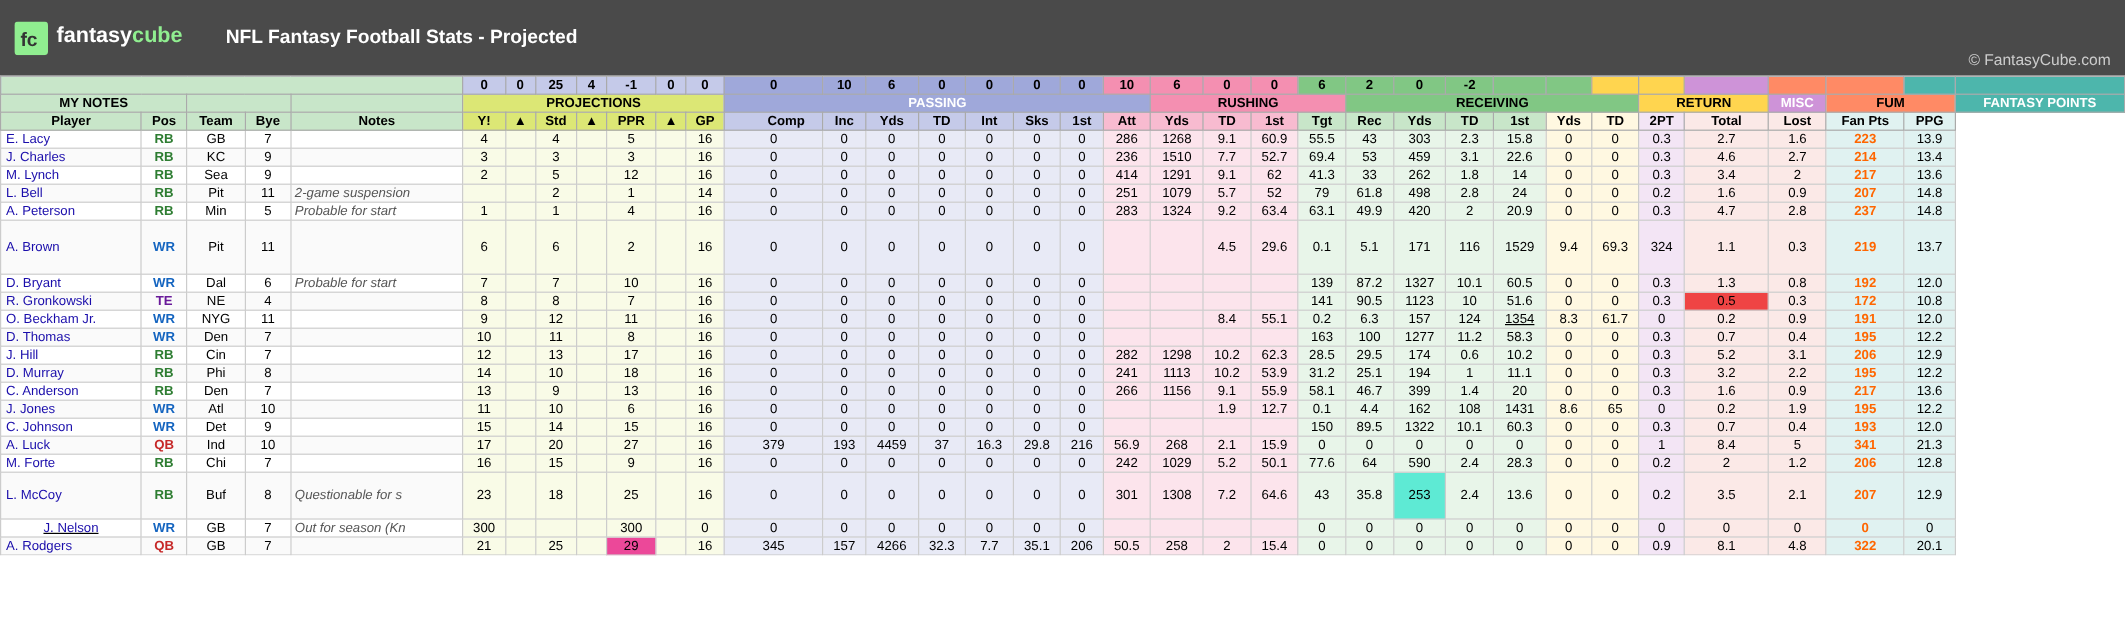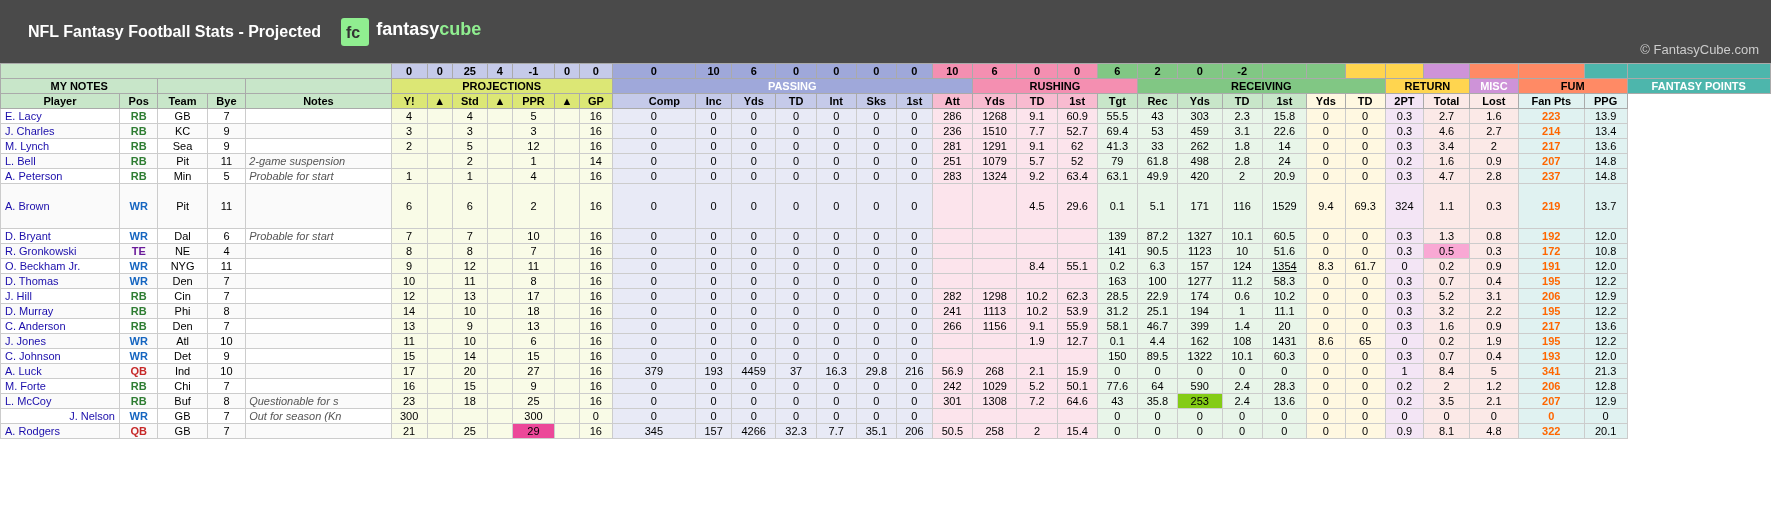--- a/index.html
+++ b/index.html
@@ -37,28 +37,28 @@
     
     .player-link { color: #1a0dab; text-decoration: none; cursor: pointer; }
     
     tr:nth-child(even) td { background: #fafafa; }
     tr:nth-child(odd) td { background: #ffffff; }
   </style>
 </head>
 <body>
 
 <div class="header-bar">
-  <span style="font-size:16px;font-weight:bold;color:#fff;margin-left:16px;">NFL Fantasy Football Stats - Projected</span>
   <span>
     <svg width="28" height="28" viewBox="0 0 28 28" style="vertical-align:middle;margin-right:4px;">
       <rect width="28" height="28" rx="3" fill="#90ee90"></rect>
       <text x="5" y="20" font-size="16" font-weight="bold" fill="#333">fc</text>
     </svg>
     <span class="logo-fantasy" style="color:#fff;font-size:18px;font-weight:bold;">fantasy</span><span class="logo-cube" style="color:#90ee90;font-size:18px;font-weight:bold;">cube</span>
   </span>
+  <span style="font-size:16px;font-weight:bold;color:#fff;margin-left:16px;">NFL Fantasy Football Stats - Projected</span>
   <span style="margin-left:auto;color:#ccc;font-size:13px;margin-top:36px;">© FantasyCube.com</span>
 </div>
 
 <div class="stats-table-wrapper">
 <table>
   <thead>
 
     <tr style="background:#b0b0f0;">
       <td colspan="5" style="background:#c8e6c9;border:1px solid #aaa;"></td>
 
@@ -242,21 +242,21 @@
           <td style="border: 1px solid rgb(204, 204, 204); padding: 1px 3px; white-space: nowrap; text-align: center; background: rgb(249, 251, 231);">12</td>
           <td style="border: 1px solid rgb(204, 204, 204); text-align: center; background: rgb(249, 251, 231);"></td>
           <td style="border: 1px solid rgb(204, 204, 204); padding: 1px 3px; white-space: nowrap; text-align: center; background: rgb(249, 251, 231);">16</td>
           <td style="border: 1px solid rgb(204, 204, 204); padding: 1px 3px; white-space: nowrap; background: rgb(232, 234, 246);">0</td>
           <td style="border: 1px solid rgb(204, 204, 204); padding: 1px 3px; white-space: nowrap; background: rgb(232, 234, 246);">0</td>
           <td style="border: 1px solid rgb(204, 204, 204); padding: 1px 3px; white-space: nowrap; background: rgb(232, 234, 246);">0</td>
           <td style="border: 1px solid rgb(204, 204, 204); padding: 1px 3px; white-space: nowrap; background: rgb(232, 234, 246);">0</td>
           <td style="border: 1px solid rgb(204, 204, 204); padding: 1px 3px; white-space: nowrap; background: rgb(232, 234, 246);">0</td>
           <td style="border: 1px solid rgb(204, 204, 204); padding: 1px 3px; white-space: nowrap; background: rgb(232, 234, 246);">0</td>
           <td style="border: 1px solid rgb(204, 204, 204); padding: 1px 3px; white-space: nowrap; background: rgb(232, 234, 246);">0</td>
-          <td style="border: 1px solid rgb(204, 204, 204); padding: 1px 3px; white-space: nowrap; background: rgb(252, 228, 236);">281</td>
+          <td style="border: 1px solid rgb(204, 204, 204); padding: 1px 3px; white-space: nowrap; background: rgb(252, 228, 236);">414</td>
           <td style="border: 1px solid rgb(204, 204, 204); padding: 1px 3px; white-space: nowrap; background: rgb(252, 228, 236);">1291</td>
           <td style="border: 1px solid rgb(204, 204, 204); padding: 1px 3px; white-space: nowrap; background: rgb(252, 228, 236);">9.1</td>
           <td style="border: 1px solid rgb(204, 204, 204); padding: 1px 3px; white-space: nowrap; background: rgb(252, 228, 236);">62</td>
           <td style="border: 1px solid rgb(204, 204, 204); padding: 1px 3px; white-space: nowrap; background: rgb(232, 245, 233);">41.3</td>
           <td style="border: 1px solid rgb(204, 204, 204); padding: 1px 3px; white-space: nowrap; background: rgb(232, 245, 233);">33</td>
           <td style="border: 1px solid rgb(204, 204, 204); padding: 1px 3px; white-space: nowrap; background: rgb(232, 245, 233);">262</td>
           <td style="border: 1px solid rgb(204, 204, 204); padding: 1px 3px; white-space: nowrap; background: rgb(232, 245, 233);">1.8</td>
           <td style="border: 1px solid rgb(204, 204, 204); padding: 1px 3px; white-space: nowrap; background: rgb(232, 245, 233);">14</td>
           <td style="border: 1px solid rgb(204, 204, 204); padding: 1px 3px; white-space: nowrap; background: rgb(255, 248, 225);">0</td>
           <td style="border: 1px solid rgb(204, 204, 204); padding: 1px 3px; white-space: nowrap; background: rgb(255, 248, 225);">0</td>
@@ -439,21 +439,21 @@
           <td style="border: 1px solid rgb(204, 204, 204); padding: 1px 3px; white-space: nowrap; background: rgb(252, 228, 236);"></td>
           <td style="border: 1px solid rgb(204, 204, 204); padding: 1px 3px; white-space: nowrap; background: rgb(252, 228, 236);"></td>
           <td style="border: 1px solid rgb(204, 204, 204); padding: 1px 3px; white-space: nowrap; background: rgb(232, 245, 233);">141</td>
           <td style="border: 1px solid rgb(204, 204, 204); padding: 1px 3px; white-space: nowrap; background: rgb(232, 245, 233);">90.5</td>
           <td style="border: 1px solid rgb(204, 204, 204); padding: 1px 3px; white-space: nowrap; background: rgb(232, 245, 233);">1123</td>
           <td style="border: 1px solid rgb(204, 204, 204); padding: 1px 3px; white-space: nowrap; background: rgb(232, 245, 233);">10</td>
           <td style="border: 1px solid rgb(204, 204, 204); padding: 1px 3px; white-space: nowrap; background: rgb(232, 245, 233);">51.6</td>
           <td style="border: 1px solid rgb(204, 204, 204); padding: 1px 3px; white-space: nowrap; background: rgb(255, 248, 225);">0</td>
           <td style="border: 1px solid rgb(204, 204, 204); padding: 1px 3px; white-space: nowrap; background: rgb(255, 248, 225);">0</td>
           <td style="border: 1px solid rgb(204, 204, 204); padding: 1px 3px; white-space: nowrap; background: rgb(243, 229, 245);">0.3</td>
-          <td style="border: 1px solid rgb(204, 204, 204); padding: 1px 5px; white-space: nowrap; background: #f9a8d4;">0.5</td>
+          <td style="border: 1px solid rgb(204, 204, 204); padding: 1px 17px; white-space: nowrap; background: #ef4444;">0.5</td>
           <td style="border: 1px solid rgb(204, 204, 204); padding: 1px 3px; white-space: nowrap; background: rgb(251, 233, 231);">0.3</td>
           <td style="border: 1px solid rgb(204, 204, 204); text-align: center; background: rgb(224, 242, 241); color: rgb(255, 102, 0); font-weight: bold;">172</td>
           <td style="border: 1px solid rgb(204, 204, 204); text-align: center; background: rgb(224, 242, 241);">10.8</td>
         </tr>
         <tr style="background: rgb(255, 255, 255);">
           <td style="border: 1px solid rgb(204, 204, 204); padding: 1px 4px; white-space: nowrap; text-align: left;"><a class="player-link">O. Beckham Jr.</a></td>
           <td style="border: 1px solid rgb(204, 204, 204); padding: 1px 3px; white-space: nowrap; text-align: center; color: rgb(21, 101, 192); font-weight: bold;">WR</td>
           <td style="border: 1px solid rgb(204, 204, 204); padding: 1px 3px; white-space: nowrap; text-align: center;">NYG</td>
           <td style="border: 1px solid rgb(204, 204, 204); padding: 1px 3px; white-space: nowrap; text-align: center;">11</td>
           <td style="border: 1px solid rgb(204, 204, 204); padding: 1px 3px; white-space: nowrap; text-align: left; font-style: italic; color: rgb(85, 85, 85); min-width: 80px; max-width: 120px; overflow: hidden;"></td>
@@ -543,21 +543,21 @@
           <td style="border: 1px solid rgb(204, 204, 204); padding: 1px 3px; white-space: nowrap; background: rgb(232, 234, 246);">0</td>
           <td style="border: 1px solid rgb(204, 204, 204); padding: 1px 3px; white-space: nowrap; background: rgb(232, 234, 246);">0</td>
           <td style="border: 1px solid rgb(204, 204, 204); padding: 1px 3px; white-space: nowrap; background: rgb(232, 234, 246);">0</td>
           <td style="border: 1px solid rgb(204, 204, 204); padding: 1px 3px; white-space: nowrap; background: rgb(232, 234, 246);">0</td>
           <td style="border: 1px solid rgb(204, 204, 204); padding: 1px 3px; white-space: nowrap; background: rgb(232, 234, 246);">0</td>
           <td style="border: 1px solid rgb(204, 204, 204); padding: 1px 3px; white-space: nowrap; background: rgb(252, 228, 236);">282</td>
           <td style="border: 1px solid rgb(204, 204, 204); padding: 1px 3px; white-space: nowrap; background: rgb(252, 228, 236);">1298</td>
           <td style="border: 1px solid rgb(204, 204, 204); padding: 1px 3px; white-space: nowrap; background: rgb(252, 228, 236);">10.2</td>
           <td style="border: 1px solid rgb(204, 204, 204); padding: 1px 3px; white-space: nowrap; background: rgb(252, 228, 236);">62.3</td>
           <td style="border: 1px solid rgb(204, 204, 204); padding: 1px 3px; white-space: nowrap; background: rgb(232, 245, 233);">28.5</td>
-          <td style="border: 1px solid rgb(204, 204, 204); padding: 1px 3px; white-space: nowrap; background: rgb(232, 245, 233);">22.9</td>
+          <td style="border: 1px solid rgb(204, 204, 204); padding: 1px 3px; white-space: nowrap; background: rgb(232, 245, 233);">29.5</td>
           <td style="border: 1px solid rgb(204, 204, 204); padding: 1px 3px; white-space: nowrap; background: rgb(232, 245, 233);">174</td>
           <td style="border: 1px solid rgb(204, 204, 204); padding: 1px 3px; white-space: nowrap; background: rgb(232, 245, 233);">0.6</td>
           <td style="border: 1px solid rgb(204, 204, 204); padding: 1px 3px; white-space: nowrap; background: rgb(232, 245, 233);">10.2</td>
           <td style="border: 1px solid rgb(204, 204, 204); padding: 1px 3px; white-space: nowrap; background: rgb(255, 248, 225);">0</td>
           <td style="border: 1px solid rgb(204, 204, 204); padding: 1px 3px; white-space: nowrap; background: rgb(255, 248, 225);">0</td>
           <td style="border: 1px solid rgb(204, 204, 204); padding: 1px 3px; white-space: nowrap; background: rgb(243, 229, 245);">0.3</td>
           <td style="border: 1px solid rgb(204, 204, 204); padding: 1px 3px; white-space: nowrap; background: rgb(251, 233, 231);">5.2</td>
           <td style="border: 1px solid rgb(204, 204, 204); padding: 1px 3px; white-space: nowrap; background: rgb(251, 233, 231);">3.1</td>
           <td style="border: 1px solid rgb(204, 204, 204); text-align: center; background: rgb(224, 242, 241); color: rgb(255, 102, 0); font-weight: bold;">206</td>
           <td style="border: 1px solid rgb(204, 204, 204); text-align: center; background: rgb(224, 242, 241);">12.9</td>
@@ -803,33 +803,33 @@
           <td style="border: 1px solid rgb(204, 204, 204); padding: 1px 3px; white-space: nowrap; background: rgb(232, 234, 246);">0</td>
           <td style="border: 1px solid rgb(204, 204, 204); padding: 1px 3px; white-space: nowrap; background: rgb(232, 234, 246);">0</td>
           <td style="border: 1px solid rgb(204, 204, 204); padding: 1px 3px; white-space: nowrap; background: rgb(232, 234, 246);">0</td>
           <td style="border: 1px solid rgb(204, 204, 204); padding: 1px 3px; white-space: nowrap; background: rgb(232, 234, 246);">0</td>
           <td style="border: 1px solid rgb(204, 204, 204); padding: 1px 3px; white-space: nowrap; background: rgb(252, 228, 236);">301</td>
           <td style="border: 1px solid rgb(204, 204, 204); padding: 1px 3px; white-space: nowrap; background: rgb(252, 228, 236);">1308</td>
           <td style="border: 1px solid rgb(204, 204, 204); padding: 1px 3px; white-space: nowrap; background: rgb(252, 228, 236);">7.2</td>
           <td style="border: 1px solid rgb(204, 204, 204); padding: 1px 3px; white-space: nowrap; background: rgb(252, 228, 236);">64.6</td>
           <td style="border: 1px solid rgb(204, 204, 204); padding: 1px 3px; white-space: nowrap; background: rgb(232, 245, 233);">43</td>
           <td style="border: 1px solid rgb(204, 204, 204); padding: 1px 3px; white-space: nowrap; background: rgb(232, 245, 233);">35.8</td>
-          <td style="border: 1px solid rgb(204, 204, 204); padding: 1px 3px; white-space: nowrap; background: #84cc16;">253</td>
+          <td style="border: 1px solid rgb(204, 204, 204); padding: 13px 3px; white-space: nowrap; background: #5eead4;">253</td>
           <td style="border: 1px solid rgb(204, 204, 204); padding: 1px 3px; white-space: nowrap; background: rgb(232, 245, 233);">2.4</td>
           <td style="border: 1px solid rgb(204, 204, 204); padding: 1px 3px; white-space: nowrap; background: rgb(232, 245, 233);">13.6</td>
           <td style="border: 1px solid rgb(204, 204, 204); padding: 1px 3px; white-space: nowrap; background: rgb(255, 248, 225);">0</td>
           <td style="border: 1px solid rgb(204, 204, 204); padding: 1px 3px; white-space: nowrap; background: rgb(255, 248, 225);">0</td>
           <td style="border: 1px solid rgb(204, 204, 204); padding: 1px 3px; white-space: nowrap; background: rgb(243, 229, 245);">0.2</td>
           <td style="border: 1px solid rgb(204, 204, 204); padding: 1px 3px; white-space: nowrap; background: rgb(251, 233, 231);">3.5</td>
           <td style="border: 1px solid rgb(204, 204, 204); padding: 1px 3px; white-space: nowrap; background: rgb(251, 233, 231);">2.1</td>
           <td style="border: 1px solid rgb(204, 204, 204); text-align: center; background: rgb(224, 242, 241); color: rgb(255, 102, 0); font-weight: bold;">207</td>
           <td style="border: 1px solid rgb(204, 204, 204); text-align: center; background: rgb(224, 242, 241);">12.9</td>
         </tr>
         <tr style="background: rgb(255, 255, 255);">
-          <td style="border: 1px solid rgb(204, 204, 204); padding: 1px 4px; white-space: nowrap; text-align: right;"><a class="player-link">J. Nelson</a></td>
+          <td style="border: 1px solid rgb(204, 204, 204); padding: 1px 4px; white-space: nowrap; text-align: center; text-decoration: underline;"><a class="player-link">J. Nelson</a></td>
           <td style="border: 1px solid rgb(204, 204, 204); padding: 1px 3px; white-space: nowrap; text-align: center; color: rgb(21, 101, 192); font-weight: bold;">WR</td>
           <td style="border: 1px solid rgb(204, 204, 204); padding: 1px 3px; white-space: nowrap; text-align: center;">GB</td>
           <td style="border: 1px solid rgb(204, 204, 204); padding: 1px 3px; white-space: nowrap; text-align: center;">7</td>
           <td style="border: 1px solid rgb(204, 204, 204); padding: 1px 3px; white-space: nowrap; text-align: left; font-style: italic; color: rgb(85, 85, 85); min-width: 80px; max-width: 120px; overflow: hidden;">Out for season (Kn</td>
           <td style="border: 1px solid rgb(204, 204, 204); padding: 1px 3px; white-space: nowrap; text-align: center; background: rgb(249, 251, 231);">300</td>
           <td style="border: 1px solid rgb(204, 204, 204); text-align: center; background: rgb(249, 251, 231);"></td>
           <td style="border: 1px solid rgb(204, 204, 204); padding: 1px 3px; white-space: nowrap; text-align: center; background: rgb(249, 251, 231);"></td>
           <td style="border: 1px solid rgb(204, 204, 204); text-align: center; background: rgb(249, 251, 231);"></td>
           <td style="border: 1px solid rgb(204, 204, 204); padding: 1px 3px; white-space: nowrap; text-align: center; background: rgb(249, 251, 231);">300</td>
           <td style="border: 1px solid rgb(204, 204, 204); text-align: center; background: rgb(249, 251, 231);"></td>

